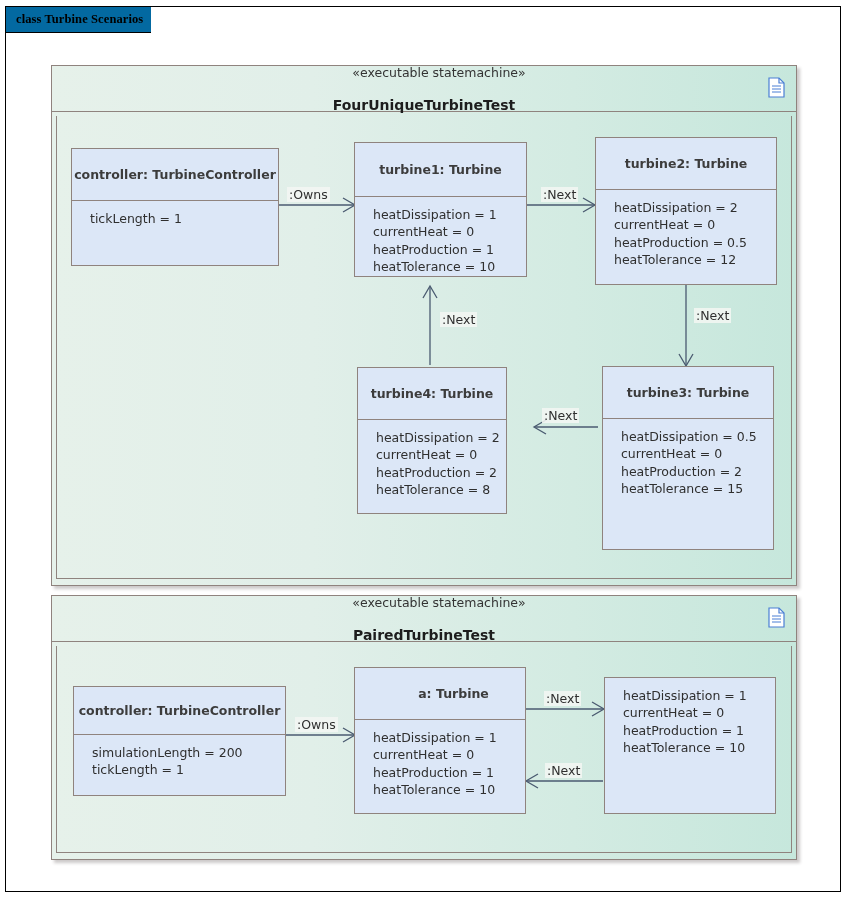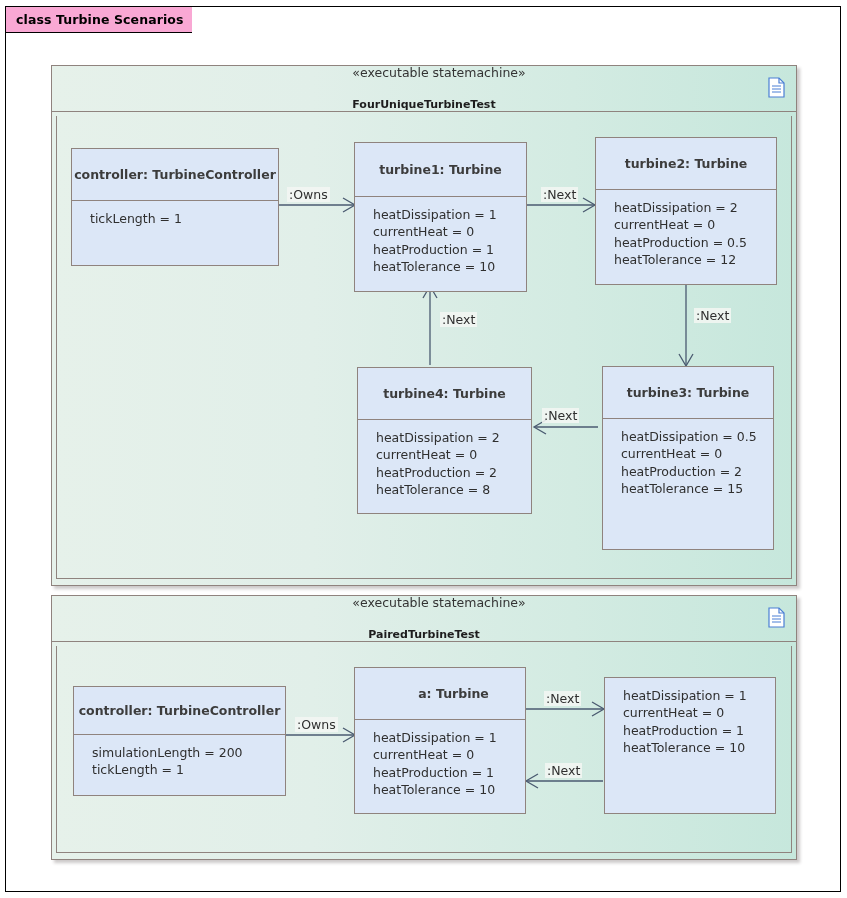--- a/index.html
+++ b/index.html
@@ -38,21 +38,22 @@
     align-items: center;
   }
   #frame-tab .tab-body {
     height: 26px;
     padding: 0 8px 0 10px;
     display: flex;
     align-items: center;
     border-right: none;
     border-bottom: 1px solid #000000;
     box-sizing: border-box;
-    background: #f9a8d4;
+    background: #0369a1;
+    font-family: Liberation Serif, serif;
   }
   #frame-tab .tab-text {
     font-size: 12.5px;
     font-weight: bold;
     color: #000000;
     white-space: nowrap;
     letter-spacing: 0.1px;
   }
   #frame-tab .tab-slant {
     width: 22px;
@@ -90,21 +91,21 @@
     align-items: center;
     justify-content: center;
   }
   .package-stereotype {
     font-size: 12.5px;
     color: #333333;
     line-height: 16px;
     margin-left: 30px;
   }
   .package-name {
-    font-size: 11px;
+    font-size: 14px;
     font-weight: bold;
     color: #1d1d1d;
     line-height: 16px;
     margin-top: 16px;
   }
   .package-body {
     position: relative;
     box-sizing: border-box;
     border: 1px solid #8f837e;
     border-top: none;
@@ -225,21 +226,21 @@
       <div class="edge-label" style="left:485px; top:292px;">:Next</div>
       <div class="edge-label" style="left:383px; top:196px;">:Next</div>
 
       <div class="classbox" style="left:14px; top:32px; width:208px; height:118px;">
         <div class="cb-title" style="height:52px;">controller: TurbineController</div>
         <div class="cb-attrs">
           <div>tickLength = 1</div>
         </div>
       </div>
 
-      <div class="classbox" style="left:297px; top:26px; width:173px; height:150px;">
+      <div class="classbox" style="left:297px; top:26px; width:173px; height:135px;">
         <div class="cb-title" style="height:54px;">turbine1: Turbine</div>
         <div class="cb-attrs">
           <div>heatDissipation = 1</div>
           <div>currentHeat = 0</div>
           <div>heatProduction = 1</div>
           <div>heatTolerance = 10</div>
         </div>
       </div>
 
       <div class="classbox" style="left:538px; top:21px; width:182px; height:148px;">
@@ -255,21 +256,21 @@
       <div class="classbox" style="left:545px; top:250px; width:172px; height:184px;">
         <div class="cb-title" style="height:52px;">turbine3: Turbine</div>
         <div class="cb-attrs">
           <div>heatDissipation = 0.5</div>
           <div>currentHeat = 0</div>
           <div>heatProduction = 2</div>
           <div>heatTolerance = 15</div>
         </div>
       </div>
 
-      <div class="classbox" style="left:300px; top:251px; width:175px; height:147px;">
+      <div class="classbox" style="left:300px; top:251px; width:150px; height:147px;">
         <div class="cb-title" style="height:52px;">turbine4: Turbine</div>
         <div class="cb-attrs">
           <div>heatDissipation = 2</div>
           <div>currentHeat = 0</div>
           <div>heatProduction = 2</div>
           <div>heatTolerance = 8</div>
         </div>
       </div>
 
     </div>

